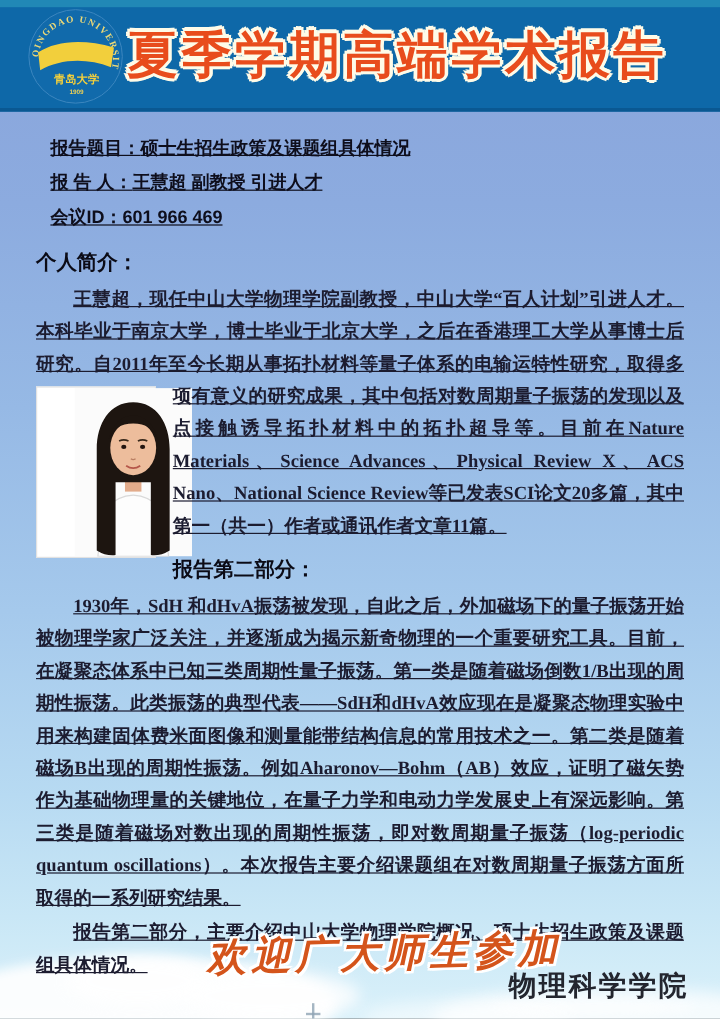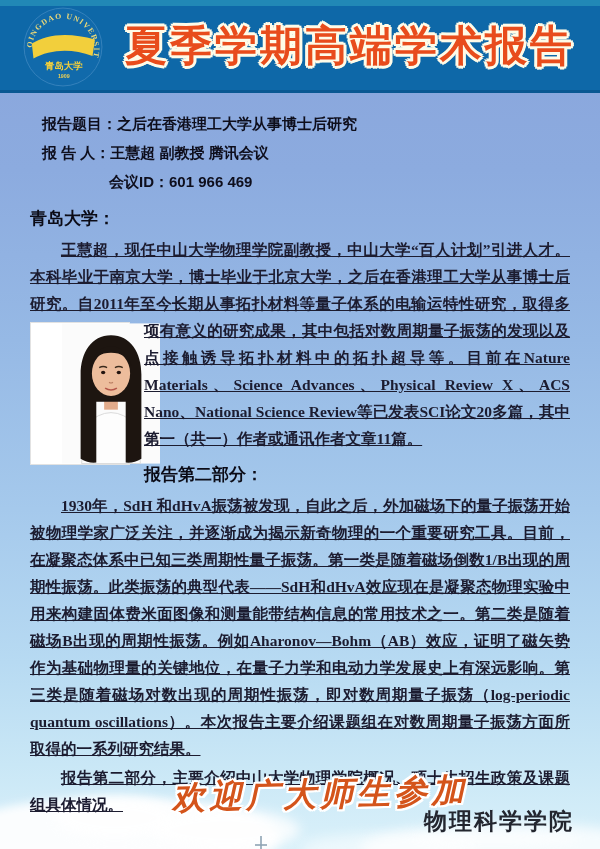--- a/index.html
+++ b/index.html
@@ -8,33 +8,33 @@
     background:linear-gradient(180deg,#89a4db 0%,#8cabdf 20%,#96b9e5 40%,#a5c9ec 60%,#b7daf2 78%,#c9e7f6 90%,#daf1fa 100%);
     font-family:"Liberation Sans",sans-serif;
   }
   
   .banner{position:absolute;left:0;top:0;width:600px;height:93px;background:#0e68a8;z-index:3;}
   .banner-strip{position:absolute;left:0;top:0;width:100%;height:6px;background:#2188b6;}
   .banner-bottom{position:absolute;left:0;bottom:0;width:100%;height:3px;background:#0a5892;}
   .logo{position:absolute;left:22px;top:6px;width:82px;height:82px;}
   .poster-title{
     position:absolute;left:106px;right:6px;top:50%;transform:translateY(-52%);
-    text-align:center;font-size:42px;font-weight:900;letter-spacing:3px;color:#e84c1c;
+    font-size:42px;font-weight:900;letter-spacing:3px;color:#e84c1c;
     font-family:"Liberation Sans",sans-serif;white-space:nowrap;
     text-shadow:-2px -2px 0 #fefbe8,2px -2px 0 #fefbe8,-2px 2px 0 #fefbe8,2px 2px 0 #fefbe8,
                  0 -3px 0 #fefbe8,0 3px 0 #fefbe8,-3px 0 0 #fefbe8,3px 0 0 #fefbe8;
   }
   
   .content{position:absolute;left:30px;top:93px;width:540px;z-index:2;color:#15152a;}
   .details{padding:16px 0 0 12px;font-size:15px;font-weight:bold;color:#0e0e1c;}
-  .detail-row{display:flex;line-height:29px;white-space:pre;}
+  .detail-row{display:flex;line-height:29px;white-space:pre;text-decoration:underline;}
   .detail-label{flex:none;min-width:67px;}
   .detail-value{}
   .mono{font-family:"DejaVu Sans Mono",monospace;font-size:14px;}
-  .indent-row{margin-left:67px;}
+  .indent-row{}
   .section-heading{font-size:17px;font-weight:bold;color:#0b0b16;margin:10px 0 4px 0;line-height:26px;}
   .para{
     margin:2px 0 0 0;font-size:15.5px;line-height:27px;font-weight:bold;
     text-align:justify;text-indent:2em;color:#1c1c30;
     font-family:"Liberation Serif",serif;
     text-decoration:underline;
   }
   .photo-wrap{
     float:left;width:100px;height:143px;margin:5px 14px 2px 0;
     background:#fff;border:1px solid #e2e2e2;box-sizing:border-box;
@@ -86,32 +86,32 @@
     </svg>
     <div class="poster-title">夏季学期高端学术报告</div>
     <div class="banner-bottom"></div>
   </div>
 
   <div class="content">
 
     <div class="details">
       <div class="detail-row">
         <span class="detail-label">报告题目：</span>
-        <span class="detail-value">之后在香港理工大学从事博士后研究</span>
+        <span class="detail-value">硕士生招生政策及课题组具体情况</span>
       </div>
       <div class="detail-row">
         <span class="detail-label">报 告 人：</span>
-        <span class="detail-value">王慧超 副教授 腾讯会议</span>
+        <span class="detail-value">王慧超 副教授 引进人才</span>
       </div>
       <div class="detail-row indent-row">
         <span class="detail-value">会议ID：601 966 469</span>
       </div>
     </div>
 
-    <div class="section-heading">青岛大学：</div>
+    <div class="section-heading">个人简介：</div>
 
     <p class="para"><span>王慧超，现任中山大学物理学院副教授，中山大学“百人计划”引进人才。本科毕业于南京大学，博士毕业于北京大学，之后在香港理工大学从事博士后研究。自2011年至今长期从事拓扑材料等量子体系的电输运特性研究，取得多项有意义的研</span><span class="photo-wrap"><svg viewBox="0 0 100 143" width="98" height="141">
           <rect x="0" y="0" width="100" height="143" fill="#fbfbfb"></rect>
           <path d="M20,143 L24,104 Q37,91 50,91 Q63,91 76,104 L80,143 Z" fill="#fdfdfd" stroke="#d9d9d9" stroke-width="1"></path>
           <rect x="43" y="72" width="14" height="16" fill="#e2ab8b"></rect>
           <path d="M50,12 C30,12 19,30 19,52 L19,138 Q27,143 35,142 L35,80 L65,80 L65,142 Q73,143 81,138 L81,52 C81,30 70,12 50,12 Z" fill="#1d1510"></path>
           <ellipse cx="50" cy="51" rx="19.5" ry="23" fill="#edbd9c"></ellipse>
           <path d="M29,44 Q34,24 50,23 Q66,24 71,44 Q66,30 50,30 Q34,30 29,44 Z" fill="#1d1510"></path>
           <path d="M38,45 Q42,43 46,45" stroke="#3a2a1c" stroke-width="1.4" fill="none"></path>
           <path d="M54,45 Q58,43 62,45" stroke="#3a2a1c" stroke-width="1.4" fill="none"></path>

